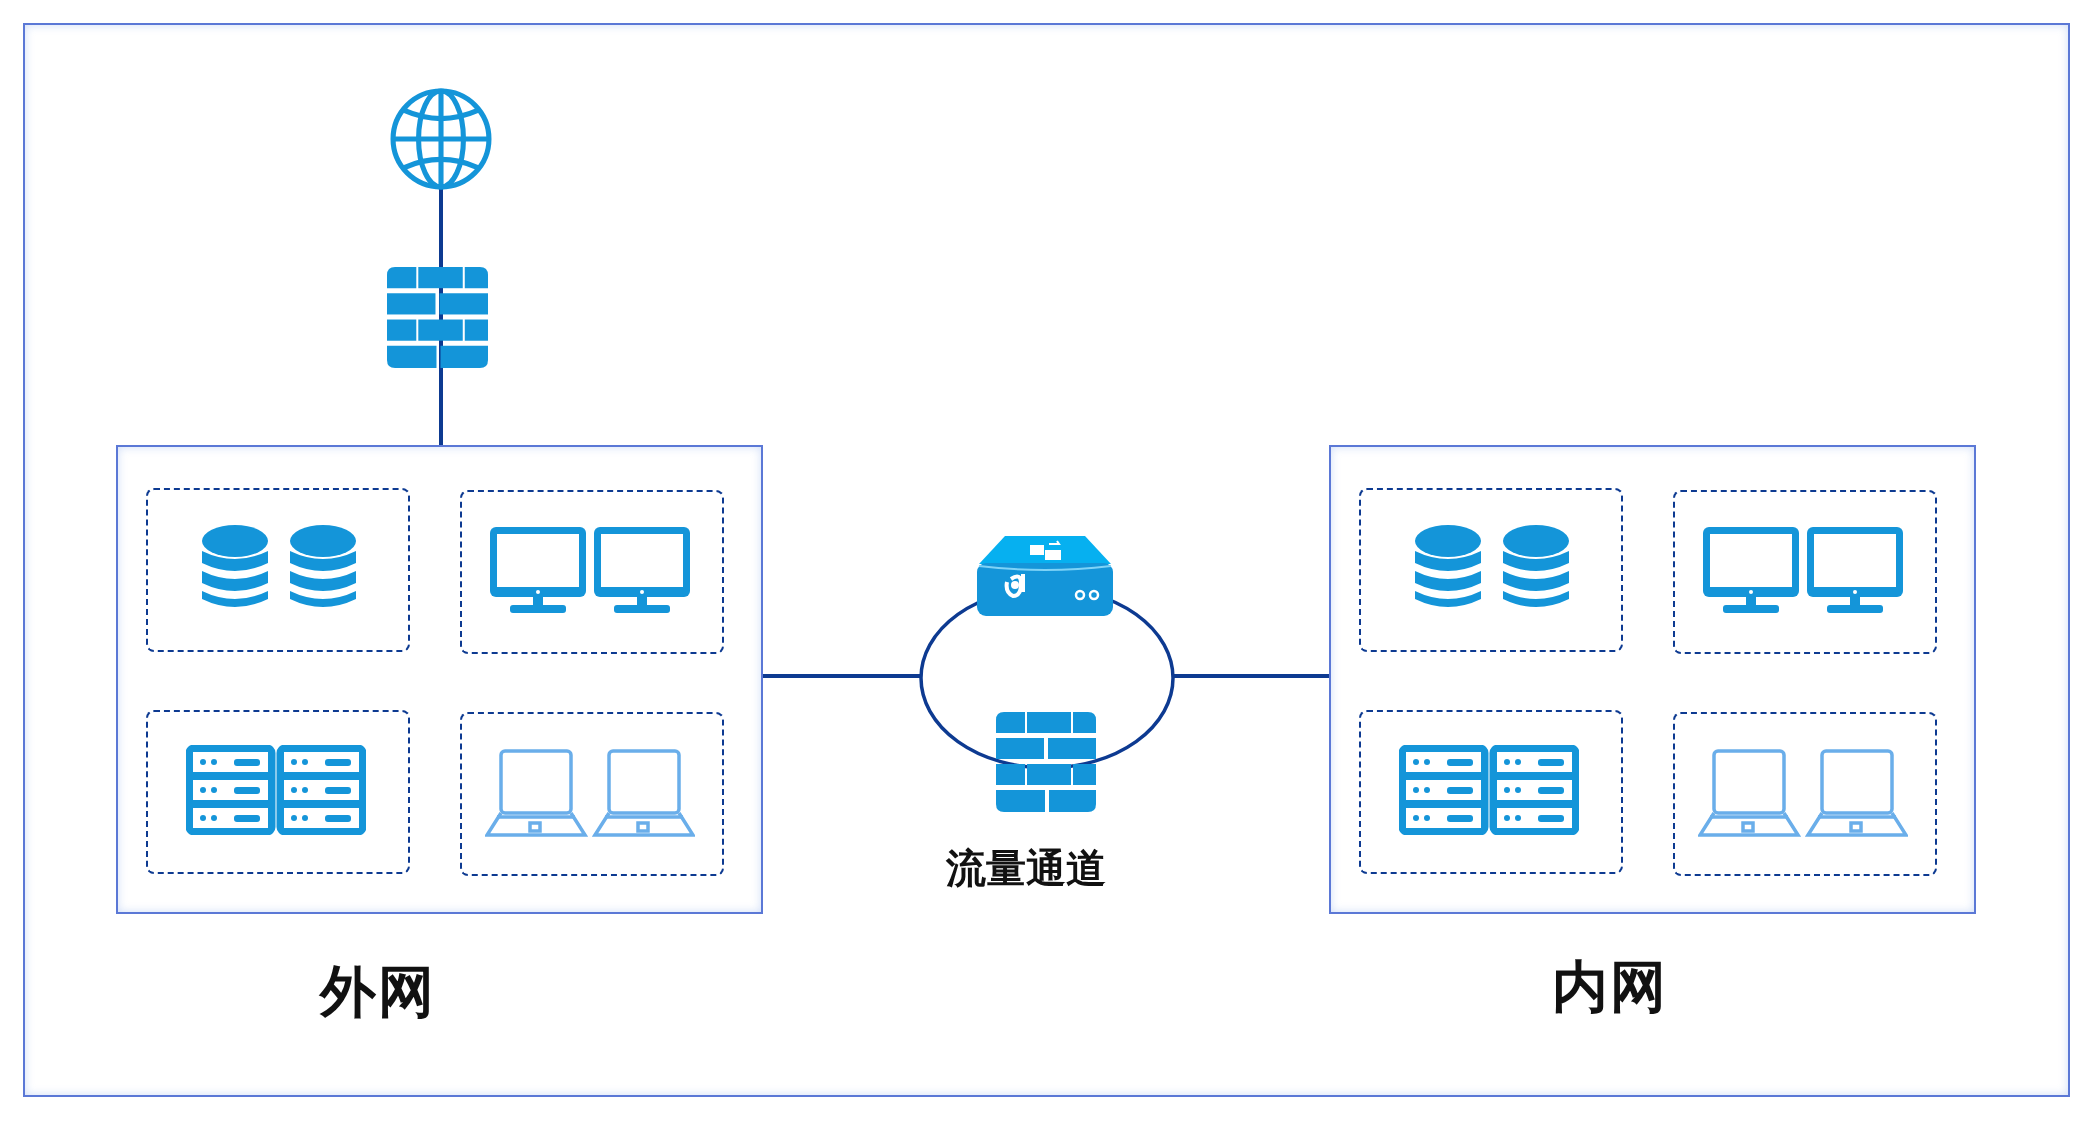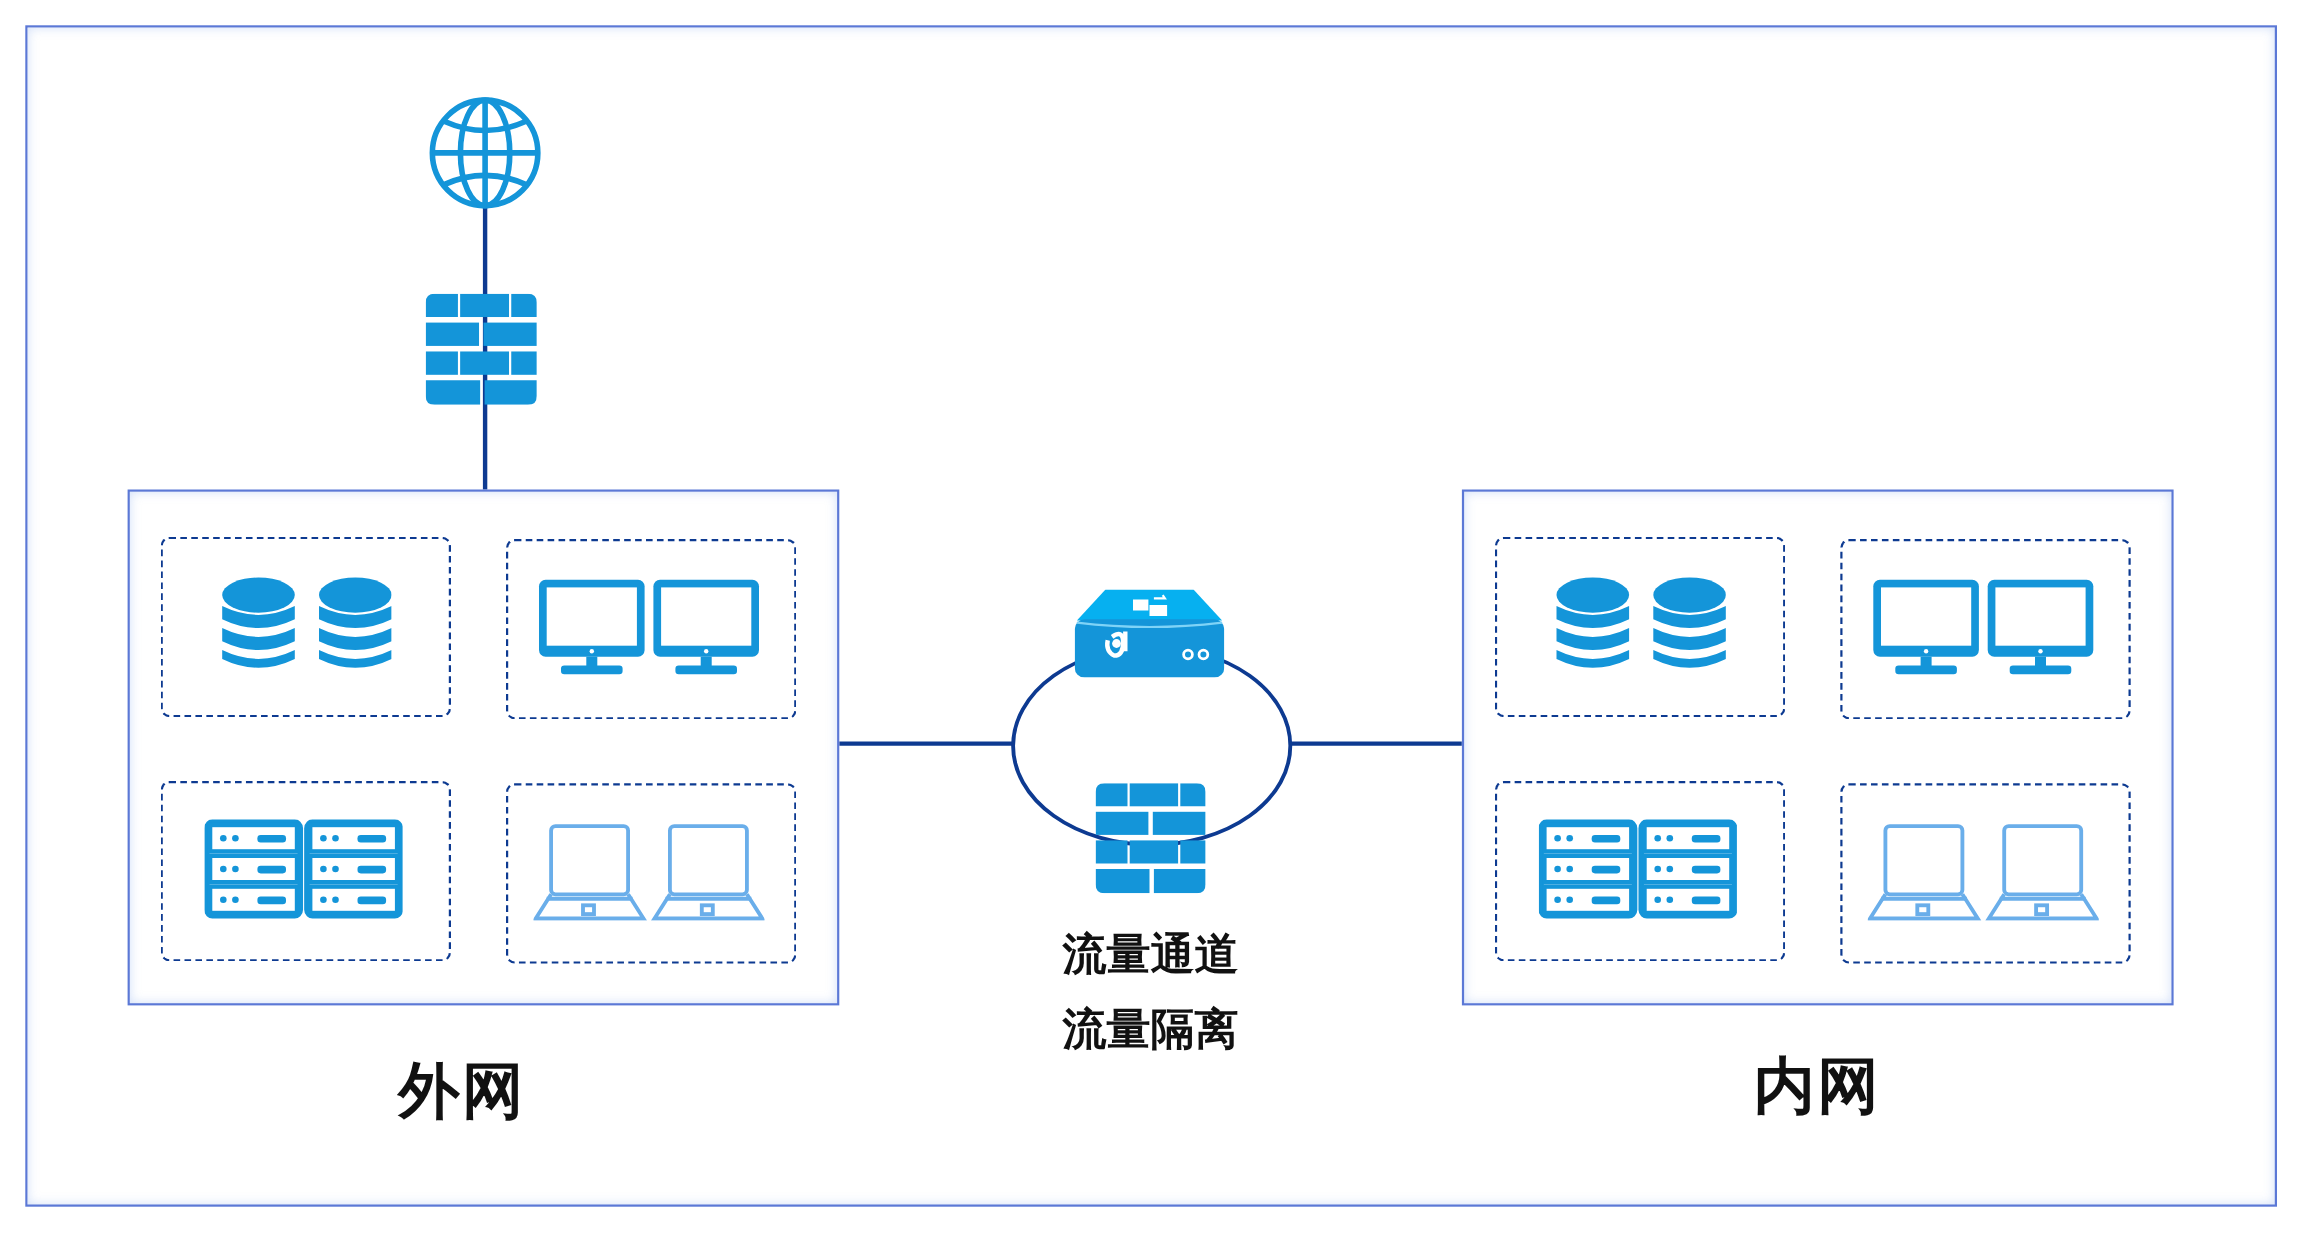--- a/index.html
+++ b/index.html
@@ -2,21 +2,21 @@
 <html><head>
 <meta charset="utf-8">
 <style>
   html,body{margin:0;padding:0;background:#fff;}
   body{width:2094px;height:1137px;position:relative;overflow:hidden;font-family:"DejaVu Sans",sans-serif;}
   .outer{position:absolute;left:23px;top:23px;width:2043px;height:1070px;border:2px solid #5b78d6;box-shadow:inset 0 0 10px rgba(120,160,235,0.35);background:#fff;}
   .zone{position:absolute;border:2px solid #5b78d6;box-shadow:inset 0 0 10px rgba(120,160,235,0.35);background:#fff;}
   .group{position:absolute;border:2px dashed #0d3a91;border-radius:8px;}
   svg.lines{position:absolute;left:0;top:0;}
   .icon{position:absolute;}
-  .label{position:absolute;color:#111;font-weight:bold;white-space:nowrap;text-align:center;}
+  .label{position:absolute;color:#111;font-weight:bold;white-space:nowrap;}
   .zlabel{font-size:56px;letter-spacing:2px;}
   .clabel{font-size:40px;line-height:68px;}
 </style>
 </head>
 <body>
 
 <div class="outer"></div>
 
 <svg class="lines" width="2094" height="1137">
   <line x1="441" y1="186" x2="441" y2="446" stroke="#0d3a91" stroke-width="4"></line>
@@ -250,17 +250,16 @@
     <rect x="0" y="52" width="29" height="21"></rect>
       <rect x="31" y="52" width="44" height="21"></rect>
       <rect x="77" y="52" width="23" height="21"></rect>
     <path d="M0 78 H49 V100 H8 Q0 100 0 92Z"></path>
       <path d="M53 78 H100 V92 Q100 100 92 100 H53Z"></path>
   </g>
 </svg>
 
 <div class="label clabel" style="left:946px;top:834px;width:200px;">
   <div>流量通道</div>
-  <div>流量隔离</div>
 </div>
 
 <div class="label zlabel" style="left:320px;top:955px;width:200px;">外网</div>
 <div class="label zlabel" style="left:1552px;top:950px;width:200px;">内网</div>
 
 </body></html>

